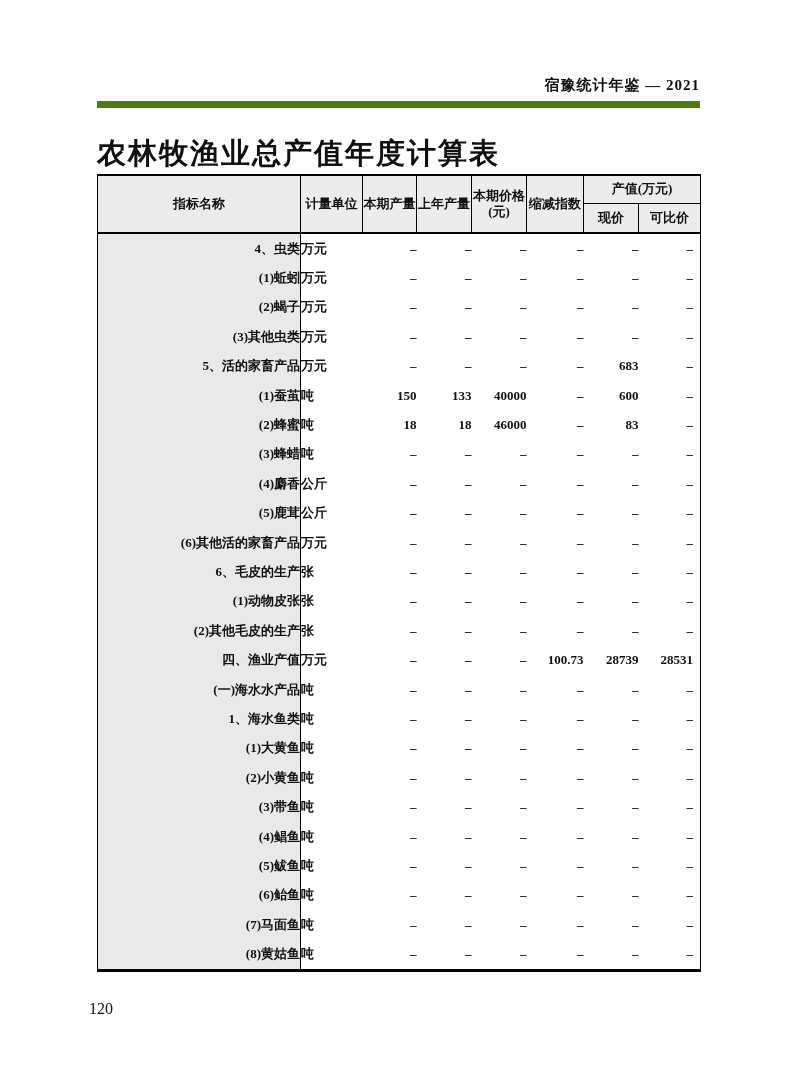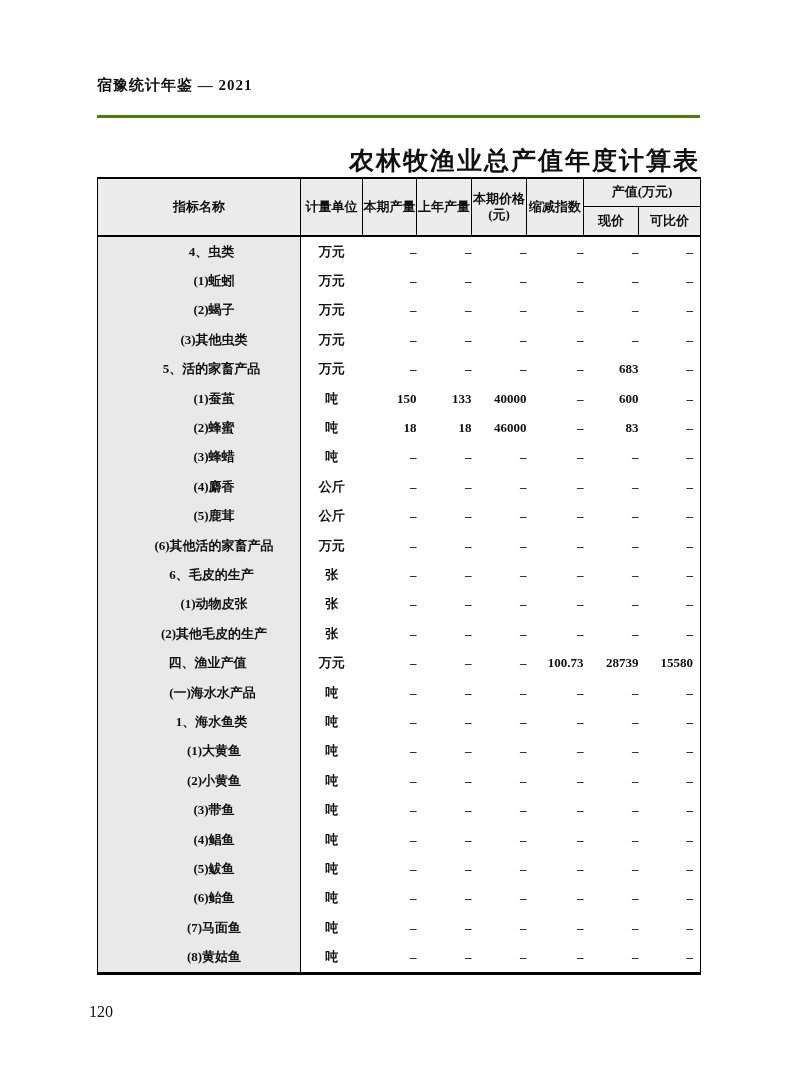--- a/index.html
+++ b/index.html
@@ -4,50 +4,50 @@
 <style>
   html,body{margin:0;padding:0;background:#888;}
   .page{
     width:793px;height:1077px;background:#ffffff;position:relative;
     font-family:"Liberation Serif","DejaVu Serif",serif;color:#111;
     overflow:hidden;margin:0 auto;
   }
   .content{width:603px;margin-left:97px;padding-top:76px;}
   .running-head{
     font-size:15px;font-weight:bold;letter-spacing:1px;
-    padding-bottom:20px;border-bottom:3px solid #4d7c0f;
+    padding-bottom:6px;border-bottom:7px solid #4d7c0f;text-align:right;
   }
   .title{
-    font-size:25px;font-weight:bold;text-align:right;
+    font-size:29px;font-weight:bold;text-align:left;
     margin:26px 0 0 0;letter-spacing:2px;
   }
   .table-label{font-size:13px;font-weight:bold;margin-top:15px;margin-bottom:3px;}
   table.stat{
     width:603px;border-collapse:collapse;table-layout:fixed;
     border-top:2px solid #000;border-bottom:3px solid #000;
     border-left:1px solid #000;border-right:1px solid #000;
   }
   table.stat thead th{
     background:#ececec;border:1px solid #000;
     font-size:13px;font-weight:bold;text-align:center;
     padding:1px 0;line-height:1.25;
   }
   table.stat thead tr.h1 th{height:25px;}
   table.stat thead tr.h2 th{height:26px;}
   table.stat thead{border-bottom:2px solid #000;}
   table.stat tbody td{
     height:29.4px;font-size:13px;font-weight:bold;
     vertical-align:middle;padding:0;white-space:nowrap;overflow:hidden;
   }
-  td.c-name{background:#e9e9e9;border-right:1px solid #000;text-align:center;}
+  td.c-name{background:#e9e9e9;border-right:1px solid #000;text-align:right;}
   td.c-name.ind0{padding-left:17px;}
   td.c-name.ind1{padding-left:27px;}
   td.c-name.ind2{padding-left:25px;}
   td.c-name.ind3{padding-left:30px;}
-  td.c-unit{text-align:center;}
+  td.c-unit{text-align:left;}
   td.c-val{text-align:right;padding-right:12px;}
   td.c-val.last{padding-right:7px;}
   .page-number{font-size:16px;margin-top:28px;margin-left:-8px;}
 </style>
 </head>
 <body>
 
 <div class="page">
   <div class="content">
 
@@ -226,21 +226,21 @@
             <td class="c-val last">–</td>
           </tr>
           <tr>
             <td class="c-name ind0">四、渔业产值</td>
             <td class="c-unit">万元</td>
             <td class="c-val">–</td>
             <td class="c-val">–</td>
             <td class="c-val">–</td>
             <td class="c-val">100.73</td>
             <td class="c-val">28739</td>
-            <td class="c-val last">15580</td>
+            <td class="c-val last">28531</td>
           </tr>
           <tr>
             <td class="c-name ind1">(一)海水水产品</td>
             <td class="c-unit">吨</td>
             <td class="c-val">–</td>
             <td class="c-val">–</td>
             <td class="c-val">–</td>
             <td class="c-val">–</td>
             <td class="c-val">–</td>
             <td class="c-val last">–</td>

